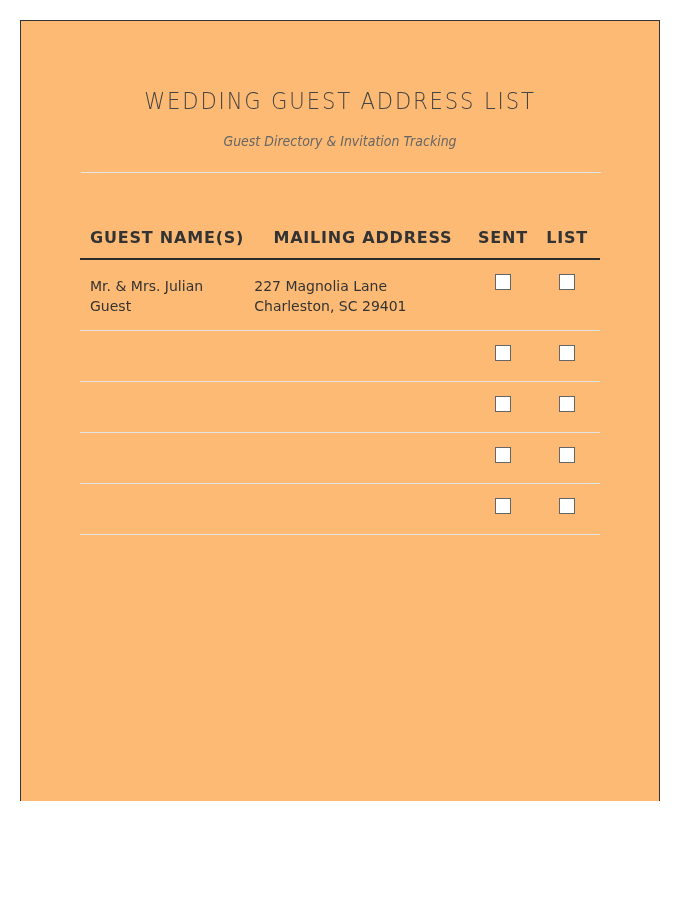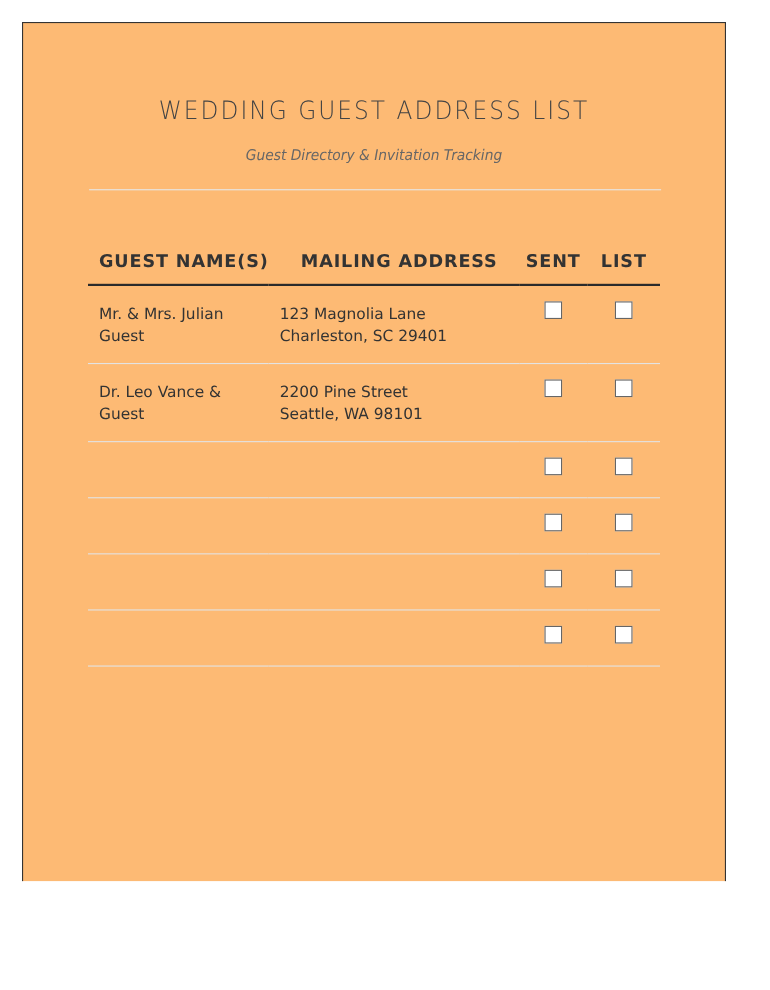--- a/index.html
+++ b/index.html
@@ -50,34 +50,22 @@
       <th class="col-rsvp c">LIST</th>
     </tr>
   </thead>
   <tbody>
     <tr class="filled">
       <td>
         <span class="line">Mr. &amp; Mrs. Julian</span>
         <span class="line">Guest</span>
       </td>
       <td>
-        <span class="line">123 Magnolia Lane</span>
+        <span class="line">227 Magnolia Lane</span>
         <span class="line">Charleston, SC 29401</span>
-      </td>
-      <td class="c"><span class="cb"></span></td>
-      <td class="c"><span class="cb"></span></td>
-    </tr>
-    <tr class="filled">
-      <td>
-        <span class="line">Dr. Leo Vance &amp;</span>
-        <span class="line">Guest</span>
-      </td>
-      <td>
-        <span class="line">2200 Pine Street</span>
-        <span class="line">Seattle, WA 98101</span>
       </td>
       <td class="c"><span class="cb"></span></td>
       <td class="c"><span class="cb"></span></td>
     </tr>
     <tr class="empty">
       <td></td>
       <td></td>
       <td class="c"><span class="cb"></span></td>
       <td class="c"><span class="cb"></span></td>
     </tr>

